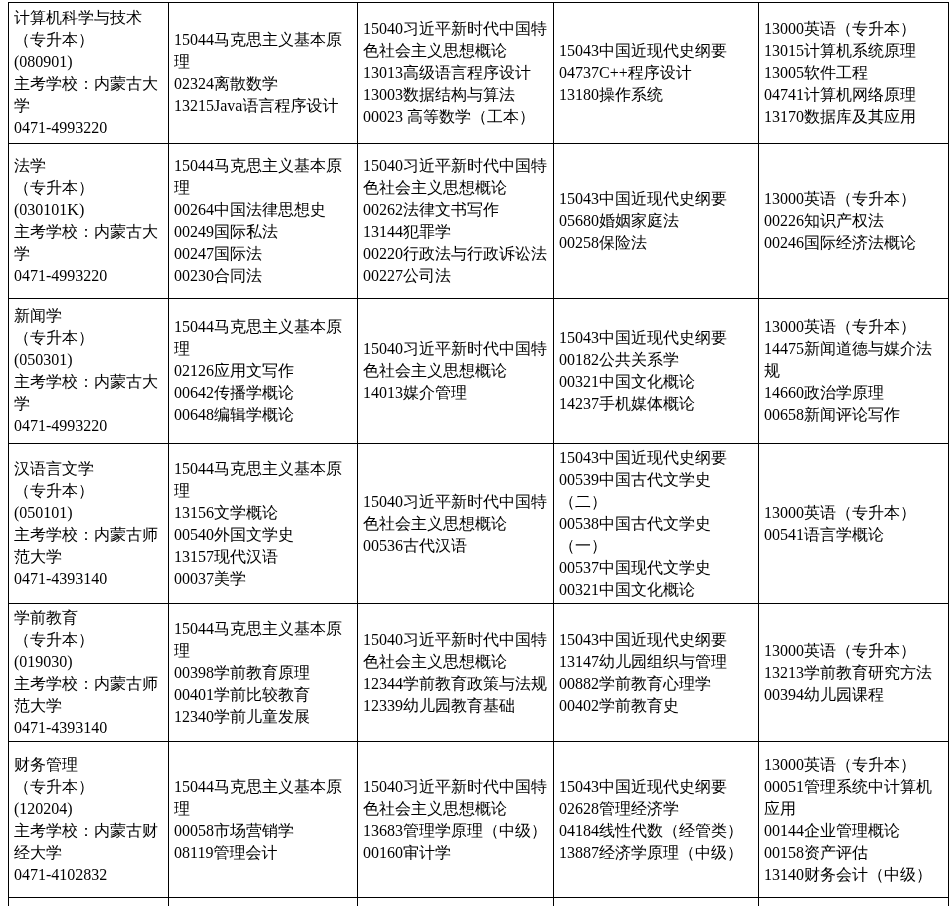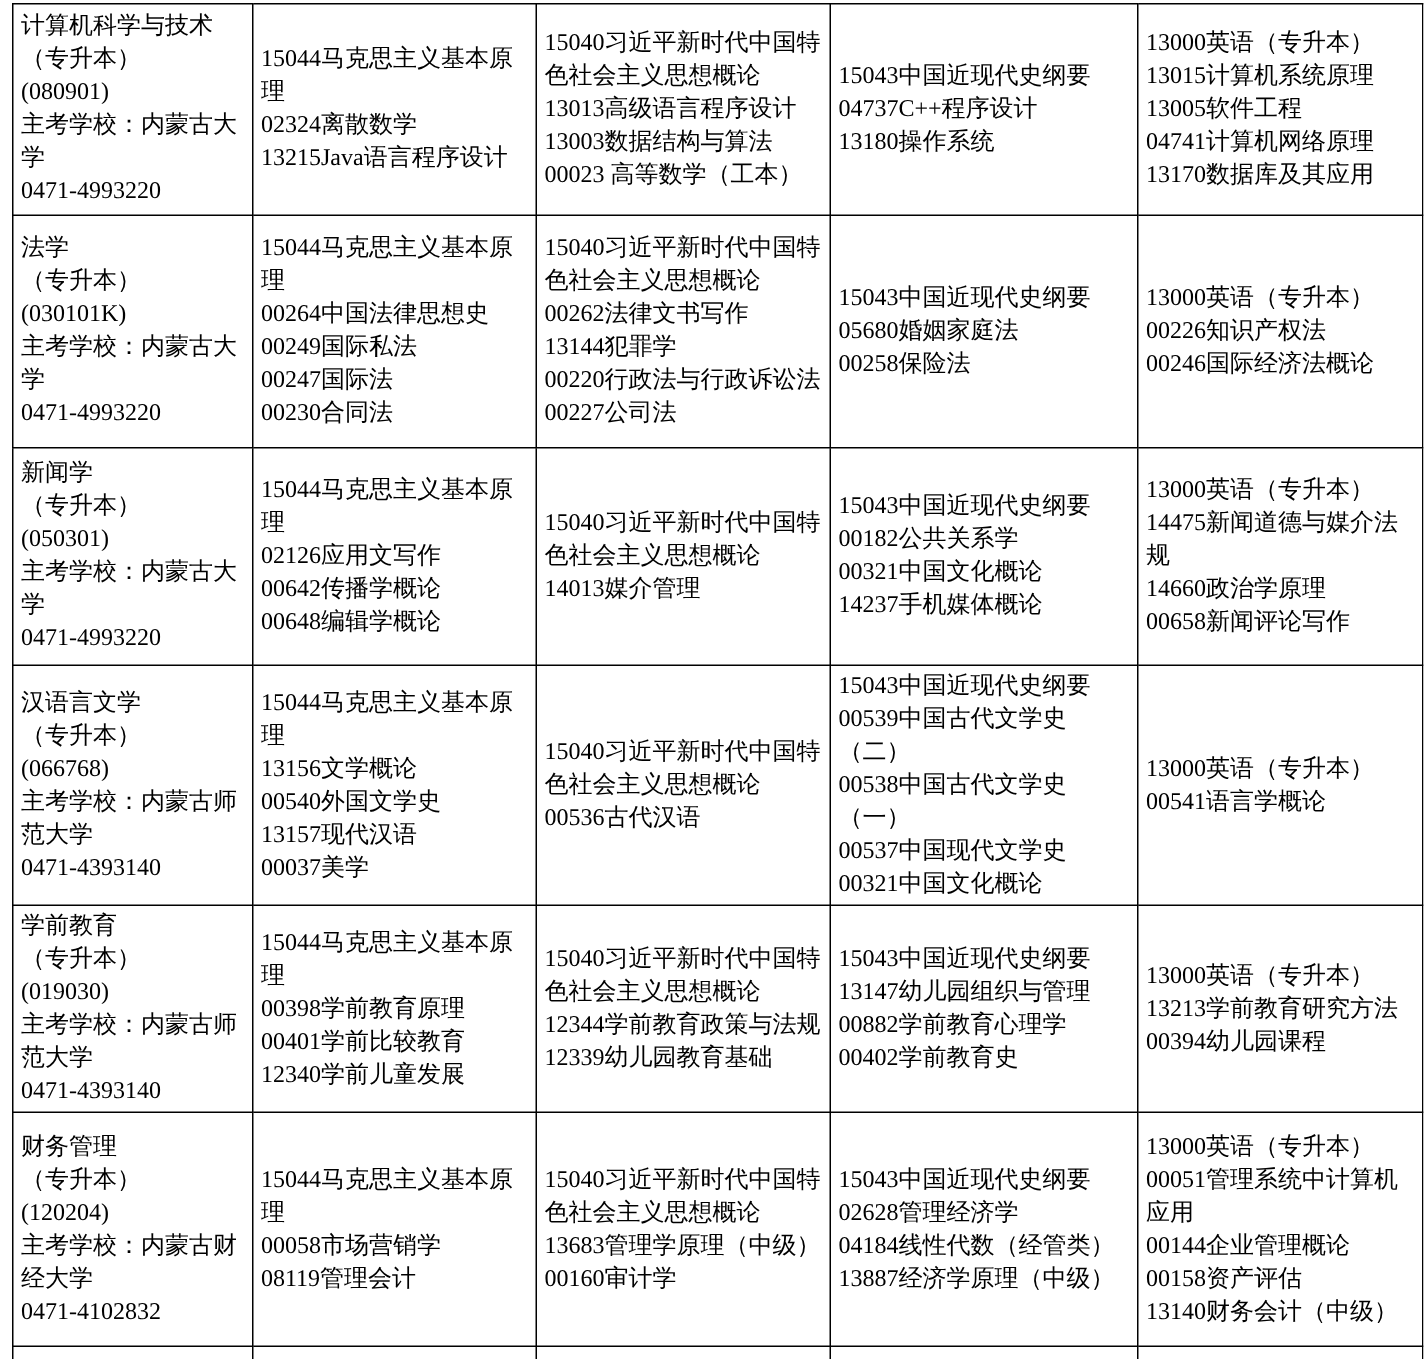--- a/index.html
+++ b/index.html
@@ -131,21 +131,21 @@
 00321中国文化概论
 14237手机媒体概论</td>
         <td class="courses">13000英语（专升本）
 14475新闻道德与媒介法规
 14660政治学原理
 00658新闻评论写作</td>
       </tr>
       <tr class="r3">
         <td class="major">汉语言文学
 （专升本）
-(066768)
+(050101)
 主考学校：内蒙古师范大学
 0471-4393140</td>
         <td class="courses">15044马克思主义基本原理
 13156文学概论
 00540外国文学史
 13157现代汉语
 00037美学</td>
         <td class="courses">15040习近平新时代中国特色社会主义思想概论
 00536古代汉语</td>
         <td class="courses">15043中国近现代史纲要

